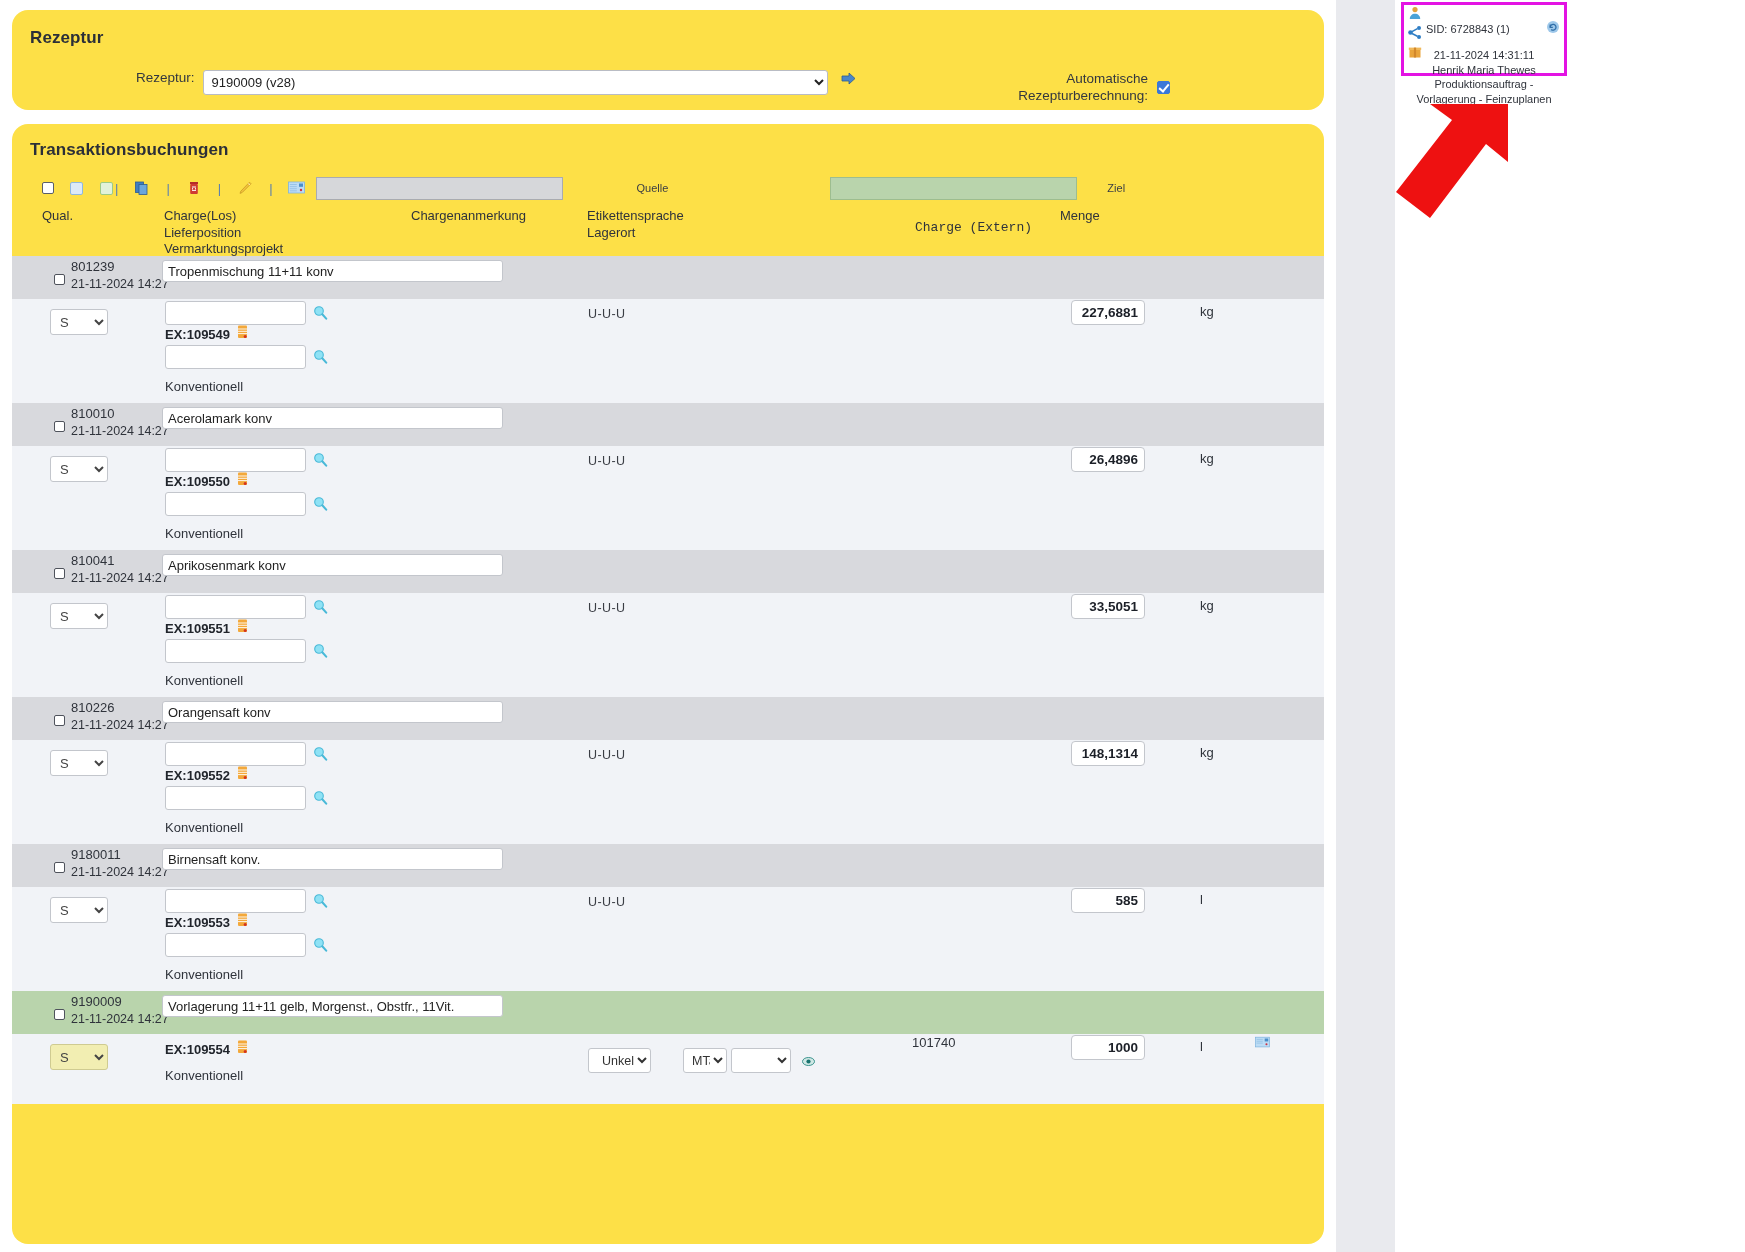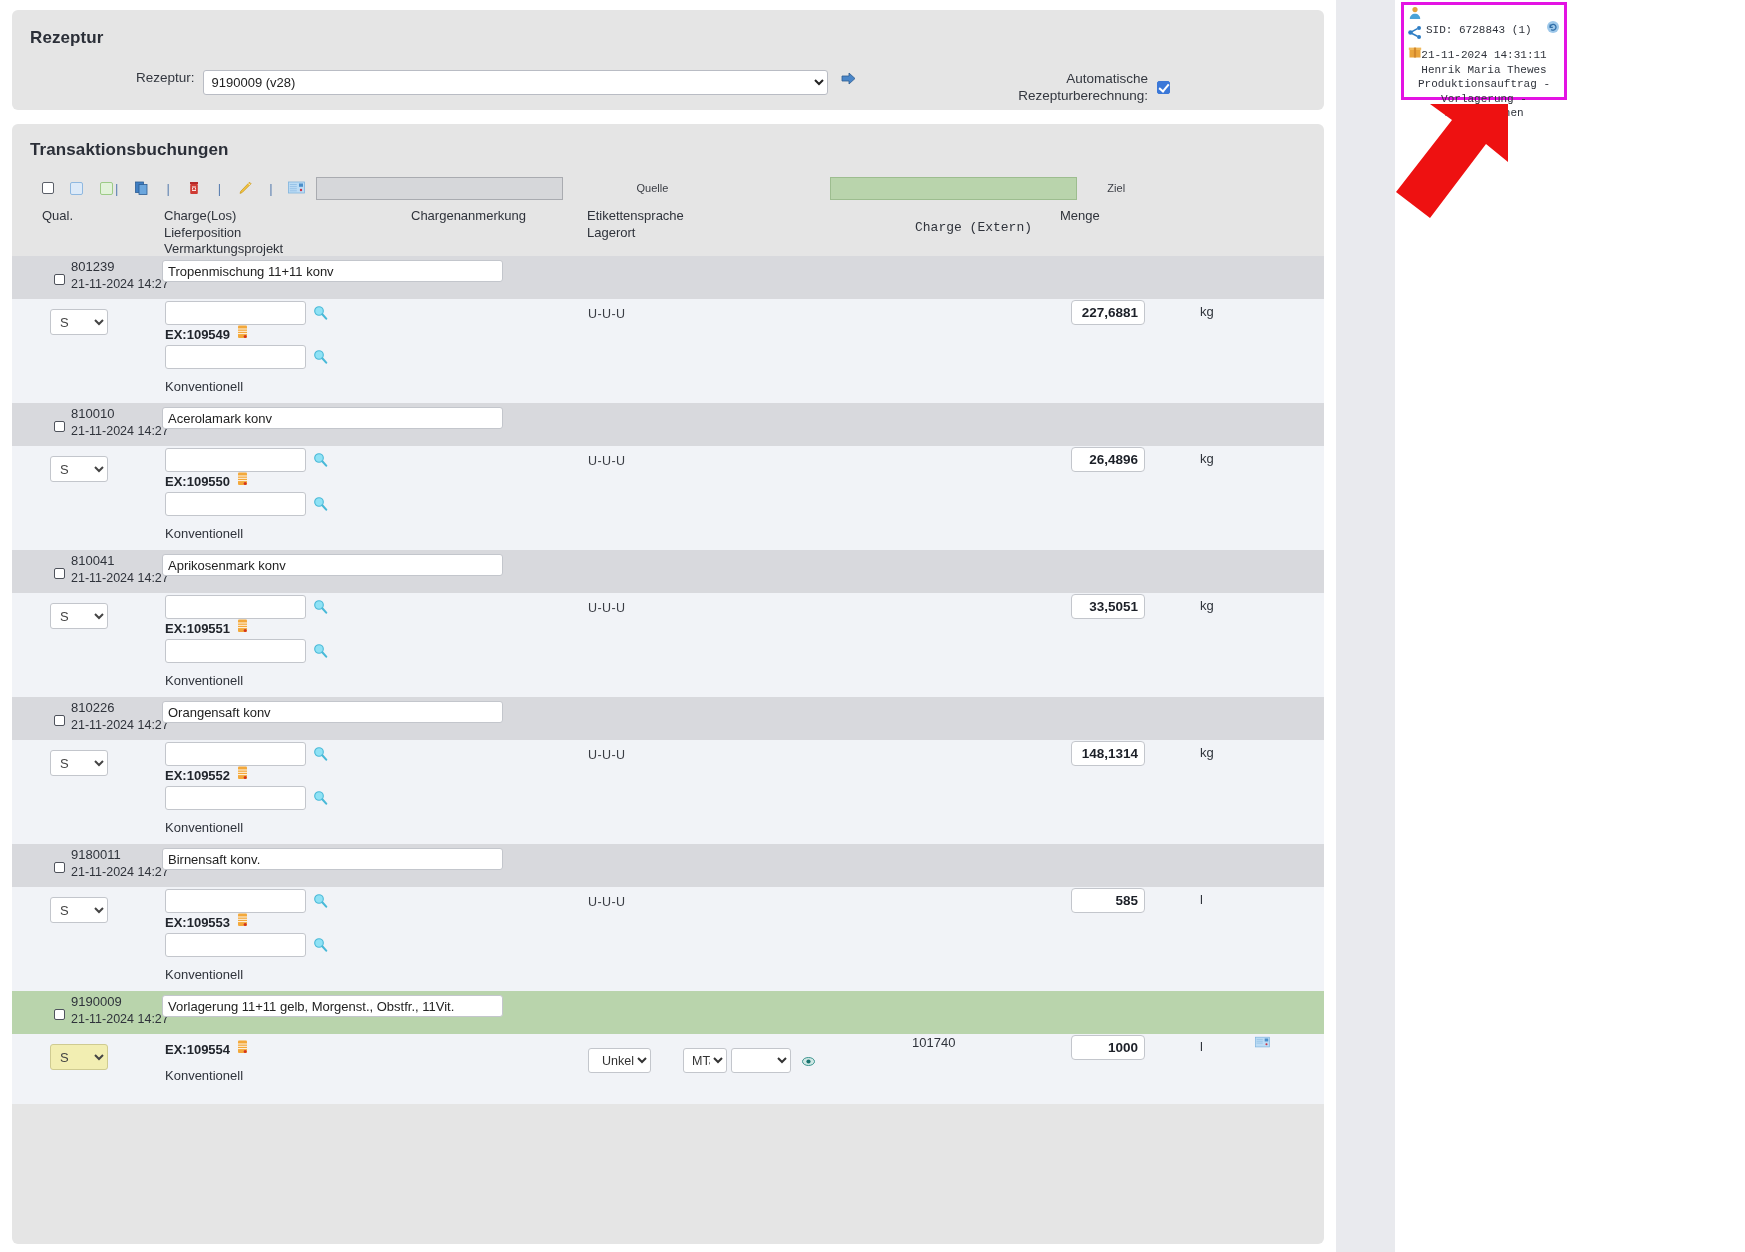--- a/index.html
+++ b/index.html
@@ -11,22 +11,22 @@
   body { width: 1745px; height: 1252px; position: relative; overflow: hidden; }
 
   
   #main-column {
     position: absolute; left: 0; top: 0; width: 1336px; height: 1252px;
     background: #ffffff;
     padding: 10px 12px 0 12px;
   }
 
   .panel {
-    background: #e5e5e5;
-    border-radius: 6px;
+    background: #fde047;
+    border-radius: 16px;
     margin-bottom: 14px;
   }
 
   
   #rezeptur-panel { padding: 18px 14px 22px 14px; height: 100px; }
   .panel-title {
     font-size: 17px; font-weight: bold; color: #2b2f38;
     margin: 0 0 22px 4px; letter-spacing: .1px;
   }
   .rezeptur-row { display: flex; align-items: flex-start; }
@@ -204,22 +204,22 @@
   
   #gutter {
     position: absolute; left: 1336px; top: 0; width: 59px; height: 1252px;
     background: #e9eaee;
   }
   #right-col {
     position: absolute; left: 1395px; top: 0; width: 350px; height: 1252px;
     background: #ffffff;
   }
   #sid-box {
-    position: absolute; left: 6px; top: 2px; width: 166px; height: 98px;
-    border: 3px solid #e313e3; background: #ffffff; font-family: Liberation Mono, monospace;
+    position: absolute; left: 6px; top: 2px; width: 166px; height: 74px;
+    border: 3px solid #e313e3; background: #ffffff;
   }
   #sid-icons {
     position: absolute; left: 2px; top: 1px; width: 18px;
     display: flex; flex-direction: column; align-items: center; gap: 1px;
   }
   #sid-head {
     position: absolute; left: 22px; top: 15px; right: 4px;
     display: flex; align-items: center; justify-content: space-between;
   }
   .sid-text { font-size: 11px; color: #2f333b; }

